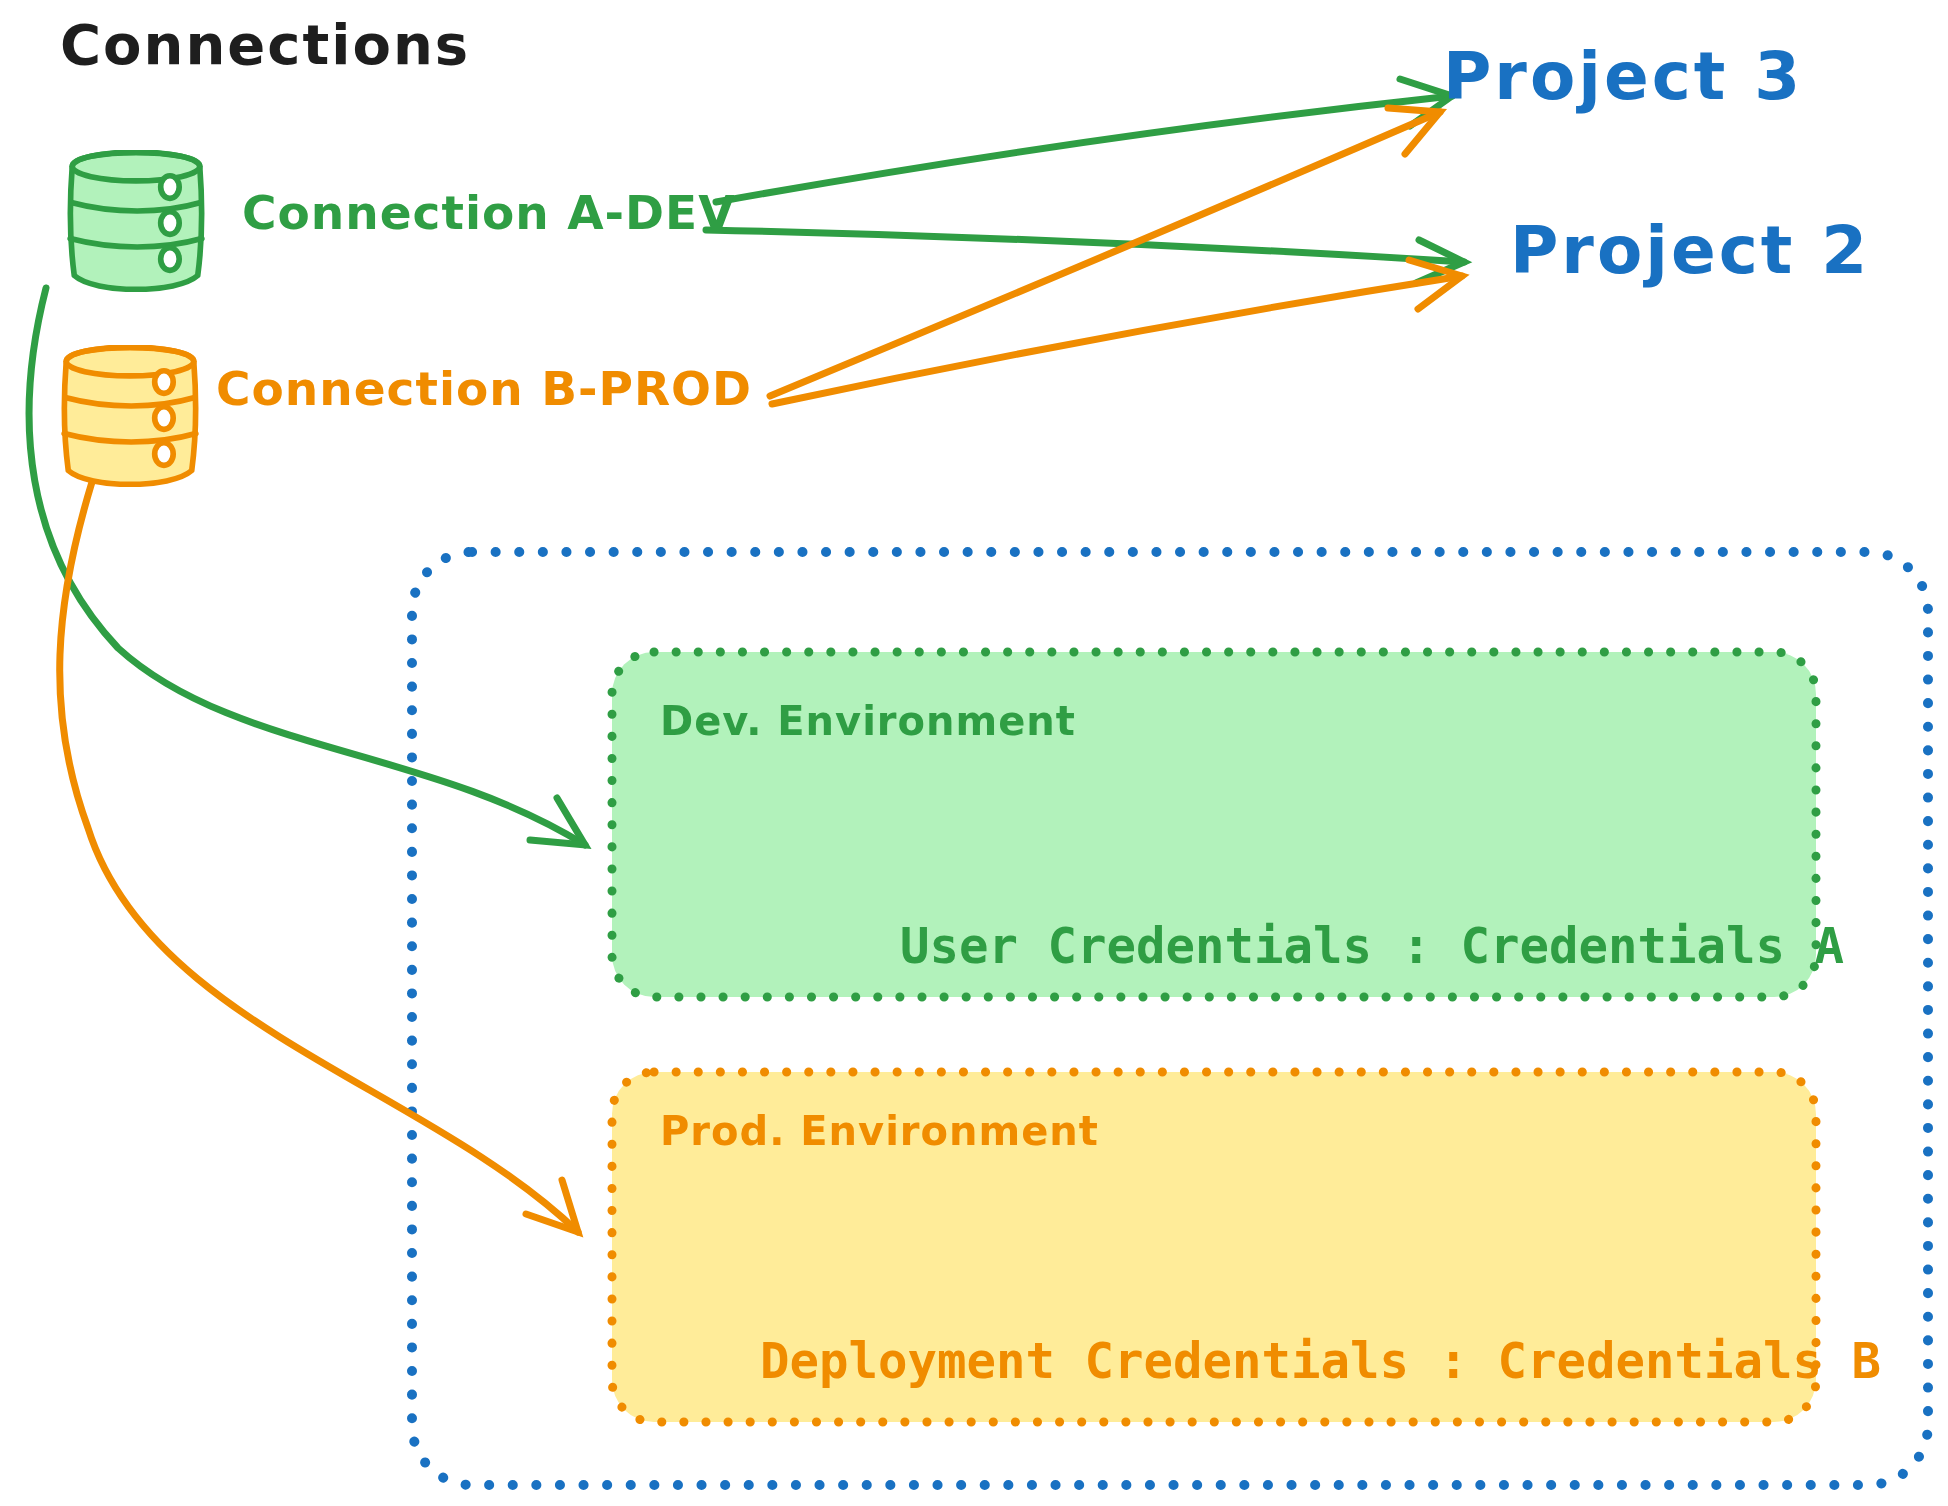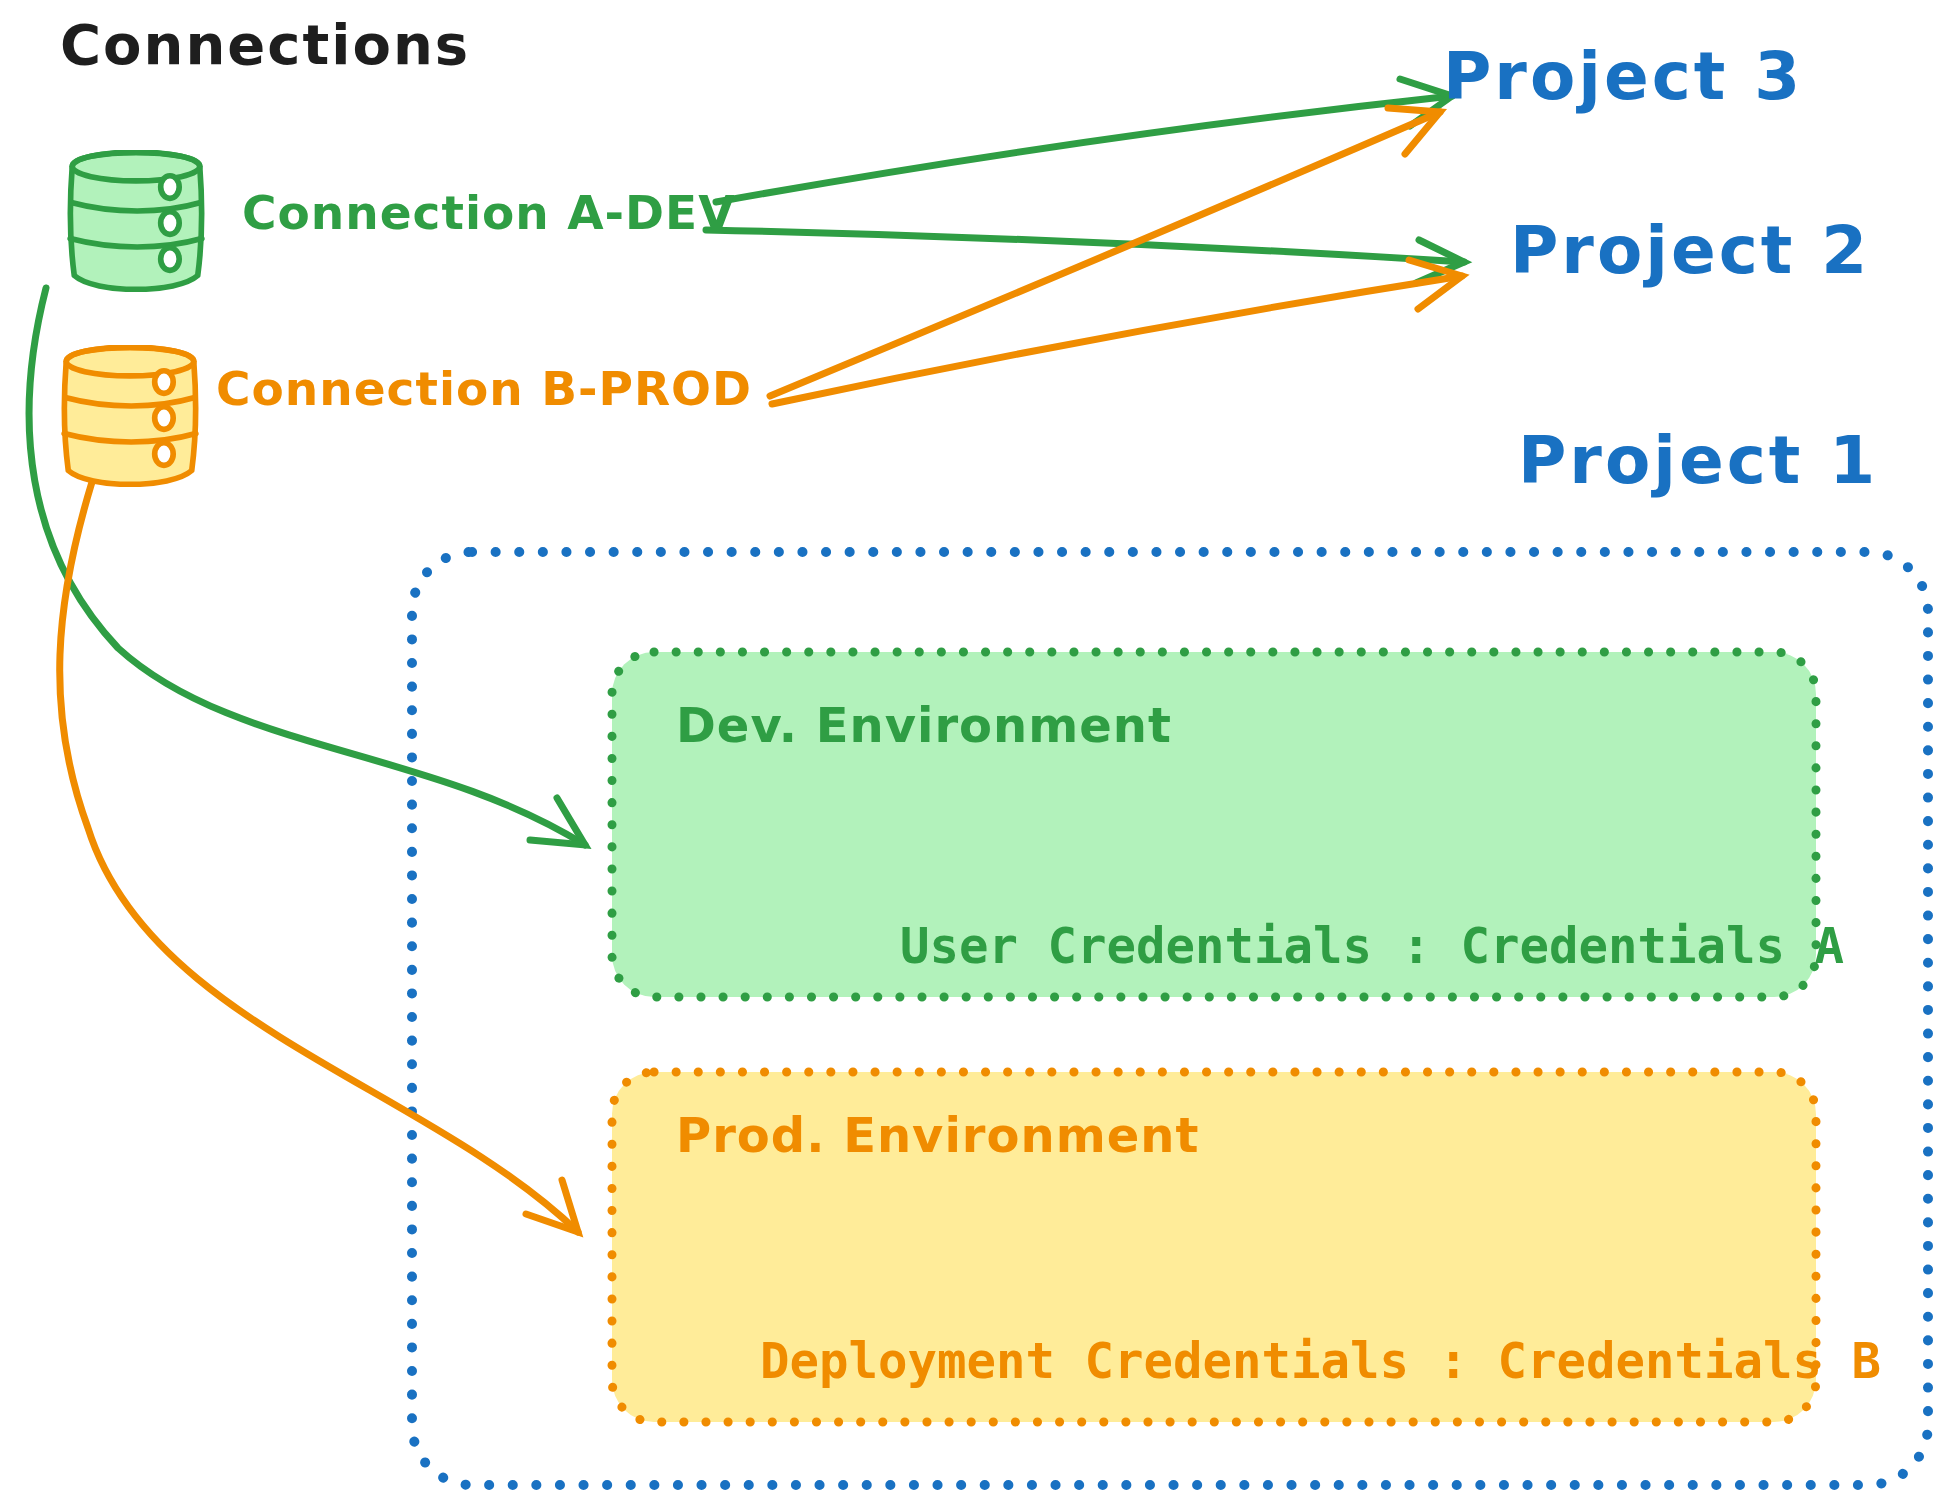--- a/index.html
+++ b/index.html
@@ -8,21 +8,21 @@
     width:1948px;height:1506px;
     background:#ffffff;
     overflow:hidden;
     font-family:"DejaVu Sans","Liberation Sans",sans-serif;
   }
   .stage svg.layer{position:absolute;left:0;top:0;}
   .lbl{position:absolute;white-space:nowrap;line-height:1.05;}
   .title{font-size:56px;font-weight:700;letter-spacing:2px;}
   .conn-label{font-size:47px;font-weight:700;letter-spacing:1px;}
   .project-label{font-size:66px;font-weight:700;letter-spacing:3px;}
-  .env-title{font-size:48px;font-weight:700;letter-spacing:1px;margin-left:16px;}
+  .env-title{font-size:40px;font-weight:700;letter-spacing:1px;}
   .cred{font-family:"DejaVu Sans Mono","Liberation Mono",monospace;
         font-size:49px;font-weight:700;text-align:right;}
 </style>
 </head>
 <body>
 
 <div class="stage">
 
   <svg class="layer" width="1948" height="1506" viewBox="0 0 1948 1506">
 
@@ -93,21 +93,20 @@
   <div class="lbl title" style="left:60px;top:16px;color:#1e1e1e;">Connections</div>
 
   <div class="lbl conn-label" style="left:242px;top:188px;color:#2f9e44;">Connection A-DEV</div>
 
   <div class="lbl conn-label" style="left:216px;top:364px;color:#f08c00;">Connection B-PROD</div>
 
   <div class="lbl project-label" style="left:1443px;top:42px;color:#1971c2;">Project 3</div>
 
   <div class="lbl project-label" style="left:1510px;top:216px;color:#1971c2;">Project 2</div>
 
-  <div class="lbl project-label" style="left:1518px;top:426px;color:#1971c2;">Project 1</div>
 
   <div class="lbl env-title" style="left:660px;top:700px;color:#2f9e44;">Dev. Environment</div>
 
   <div class="lbl cred" style="left:900px;top:921px;width:848px;color:#2f9e44;">User Credentials : Credentials A</div>
 
   <div class="lbl env-title" style="left:660px;top:1110px;color:#f08c00;">Prod. Environment</div>
 
   <div class="lbl cred" style="left:760px;top:1336px;width:988px;color:#f08c00;">Deployment Credentials : Credentials B</div>
 
 </div>

